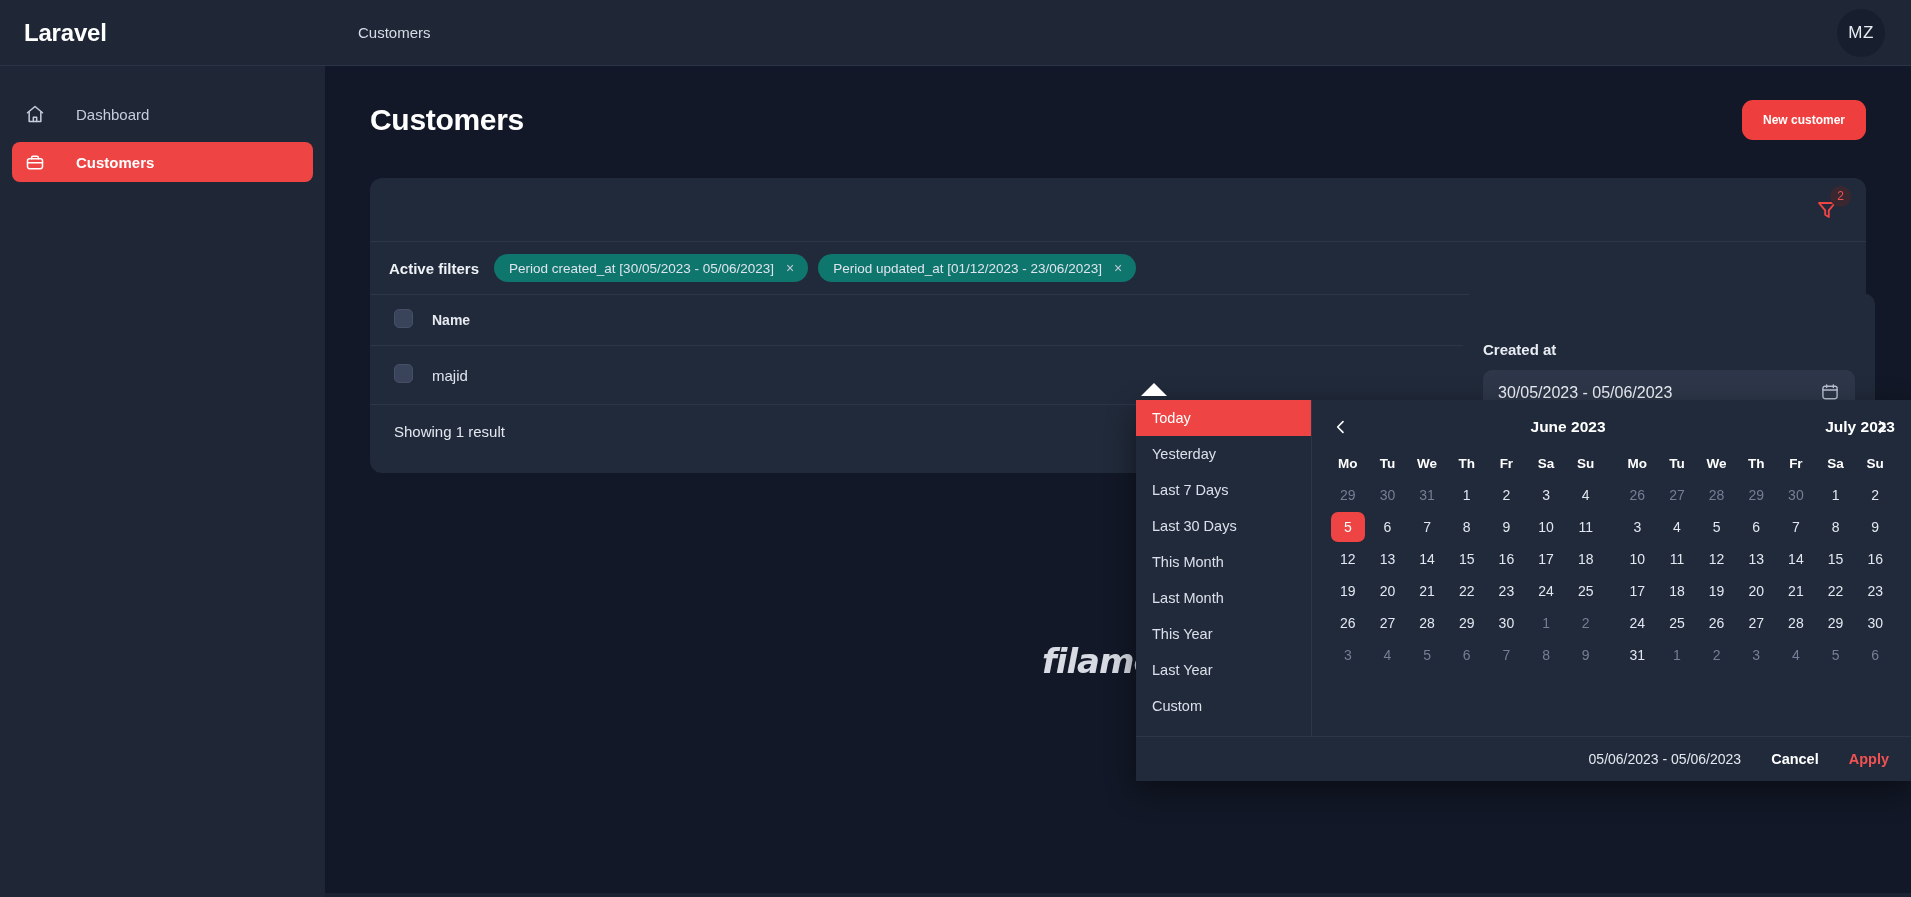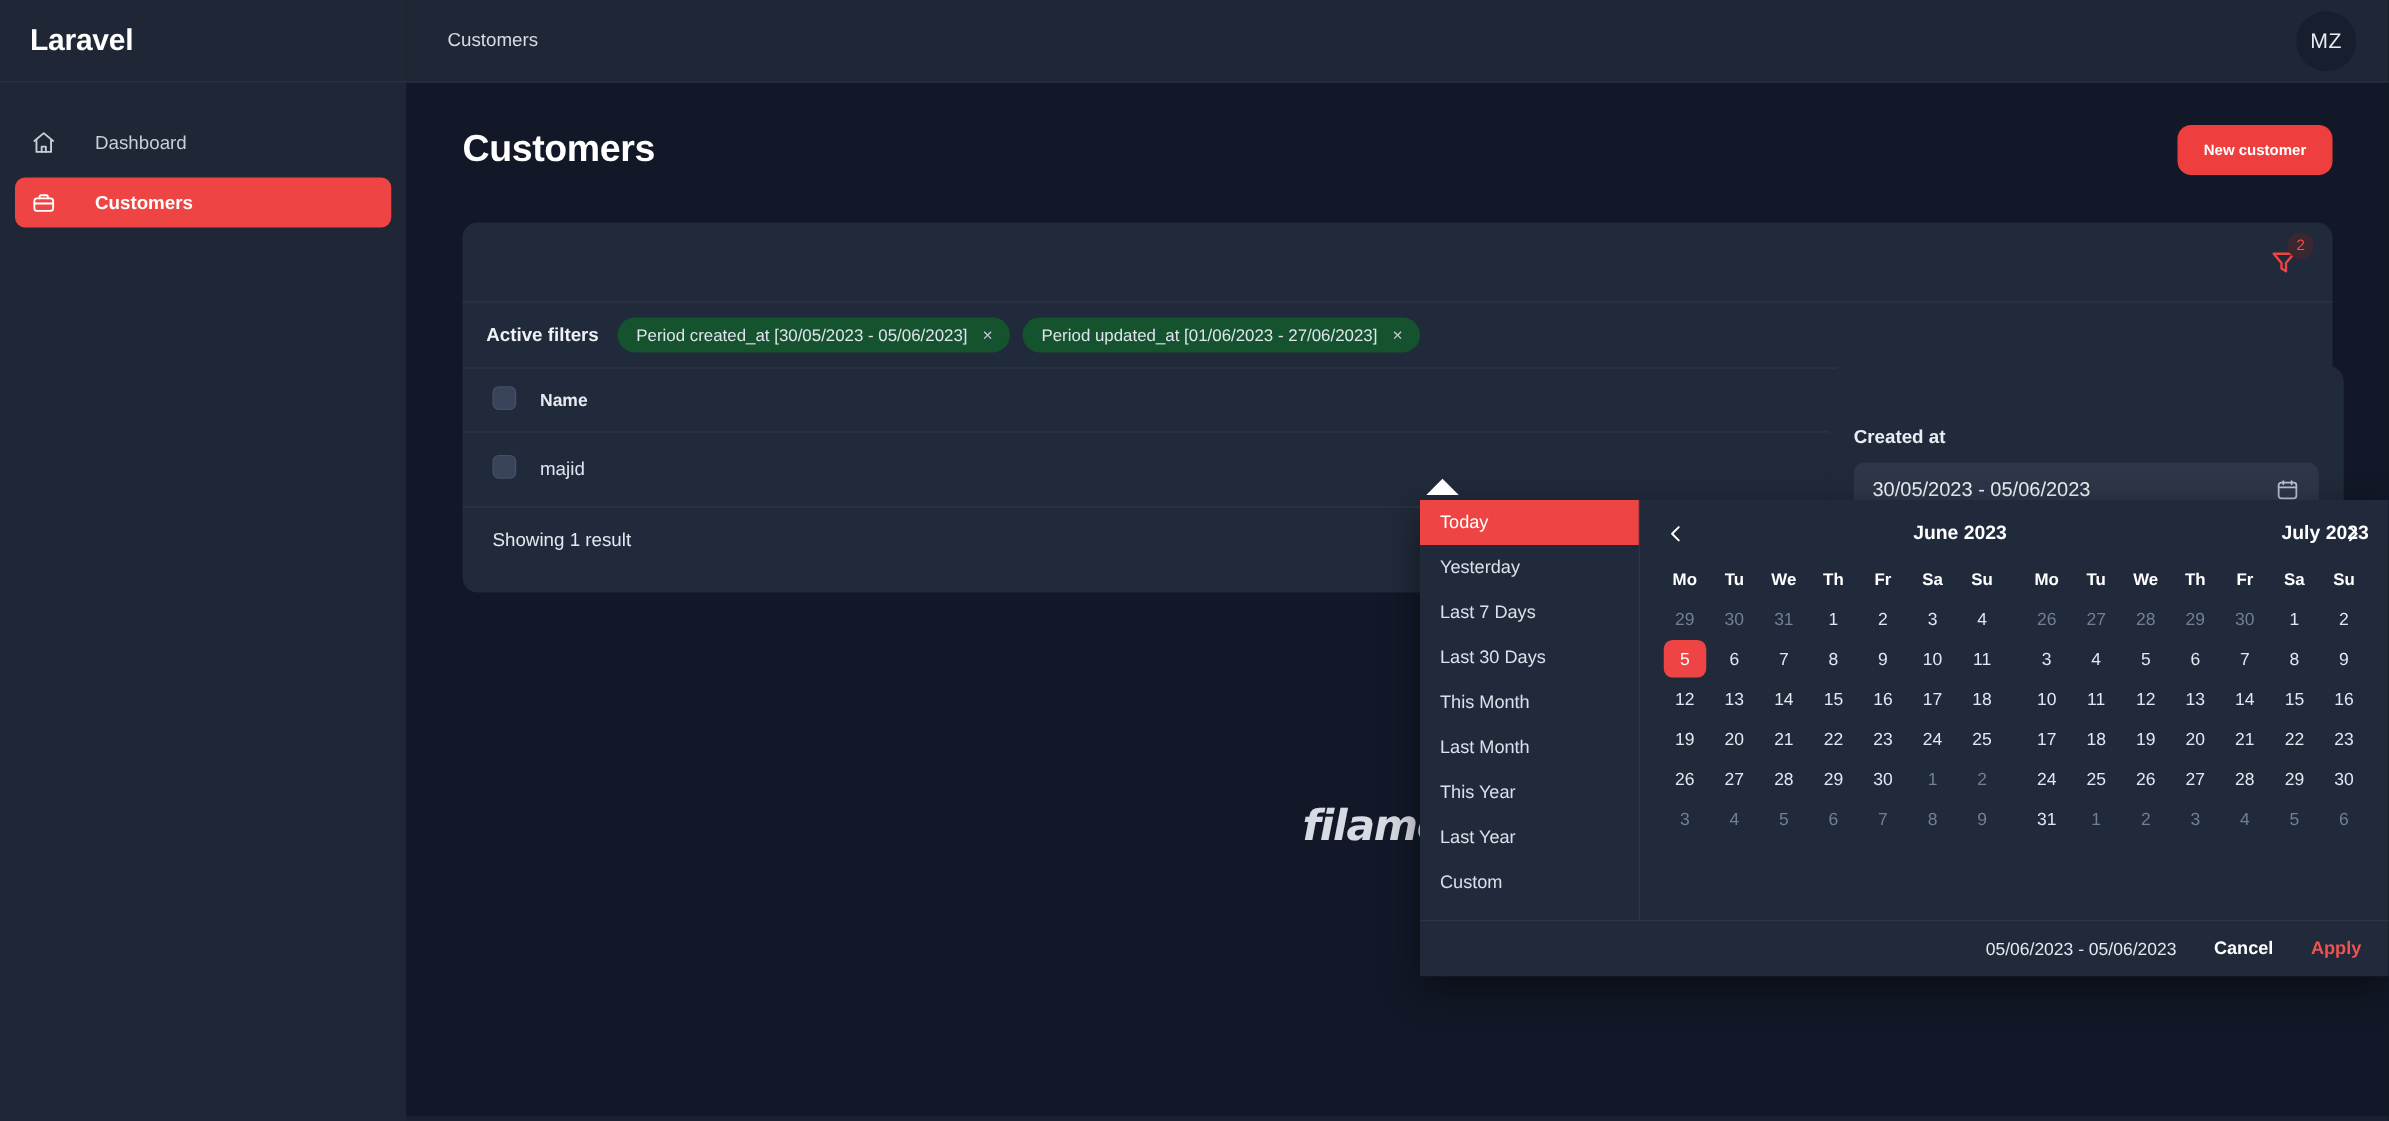--- a/index.html
+++ b/index.html
@@ -90,21 +90,21 @@
   .filters-row {
     display: flex; align-items: center; gap: 10px;
     padding: 12px 22px 12px 19px;
     border-top: 1px solid #2c3away;
     border-top: 1px solid #2c3647;
     font-size: 14px;
   }
   .filters-label { font-weight: bold; color: #eef1f6; font-size: 15px; margin-right: 5px; }
   .chip {
     display: inline-flex; align-items: center; gap: 12px;
-    background: #14532d; color: #dfe4ee;
+    background: #0f766e; color: #dfe4ee;
     border-radius: 999px;
     padding: 6px 14px 6px 15px;
     font-size: 13.5px;
     white-space: nowrap;
     cursor: pointer;
   }
   .chip .x { color: #c3cad8; font-size: 14px; }
 
   table { width: 100%; border-collapse: collapse; }
   thead th {
@@ -300,21 +300,21 @@
           </div>
         </div>
 
         <div class="filters-row">
           <span class="filters-label">Active filters</span>
           <span class="chip">
             <span>Period created_at [30/05/2023 - 05/06/2023]</span>
             <span class="x">×</span>
           </span>
           <span class="chip">
-            <span>Period updated_at [01/06/2023 - 27/06/2023]</span>
+            <span>Period updated_at [01/12/2023 - 23/06/2023]</span>
             <span class="x">×</span>
           </span>
         </div>
 
         <table>
           <thead>
             <tr>
               <th class="col-check">
                 <span class="cbox"></span>
               </th>

